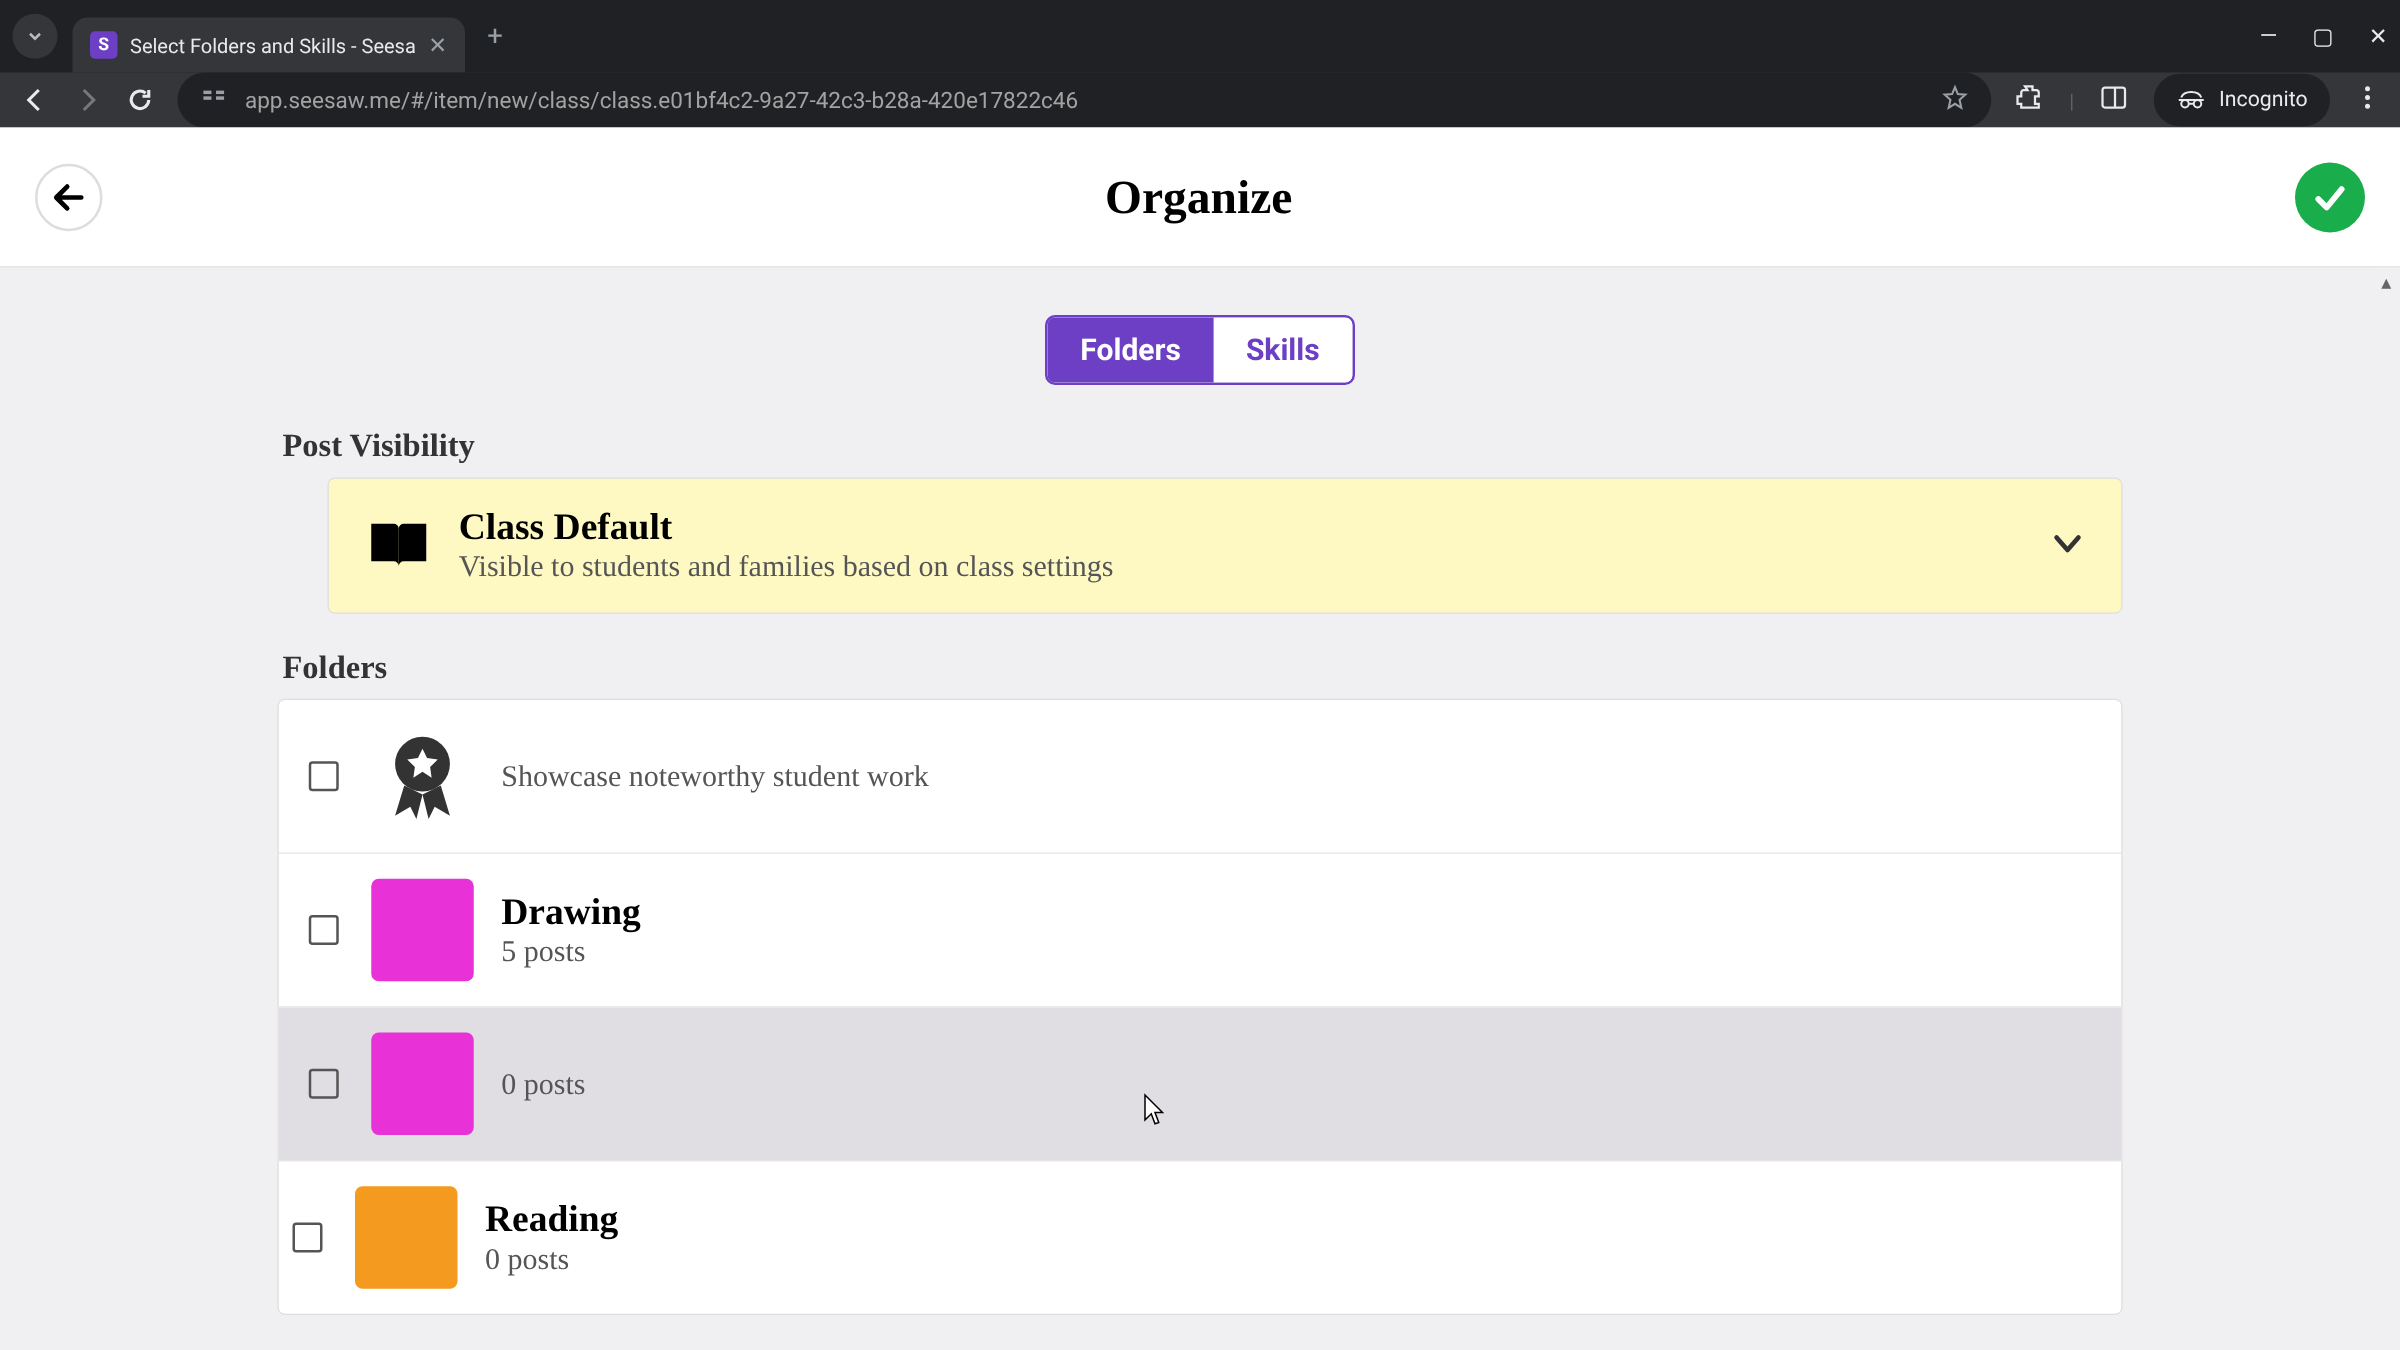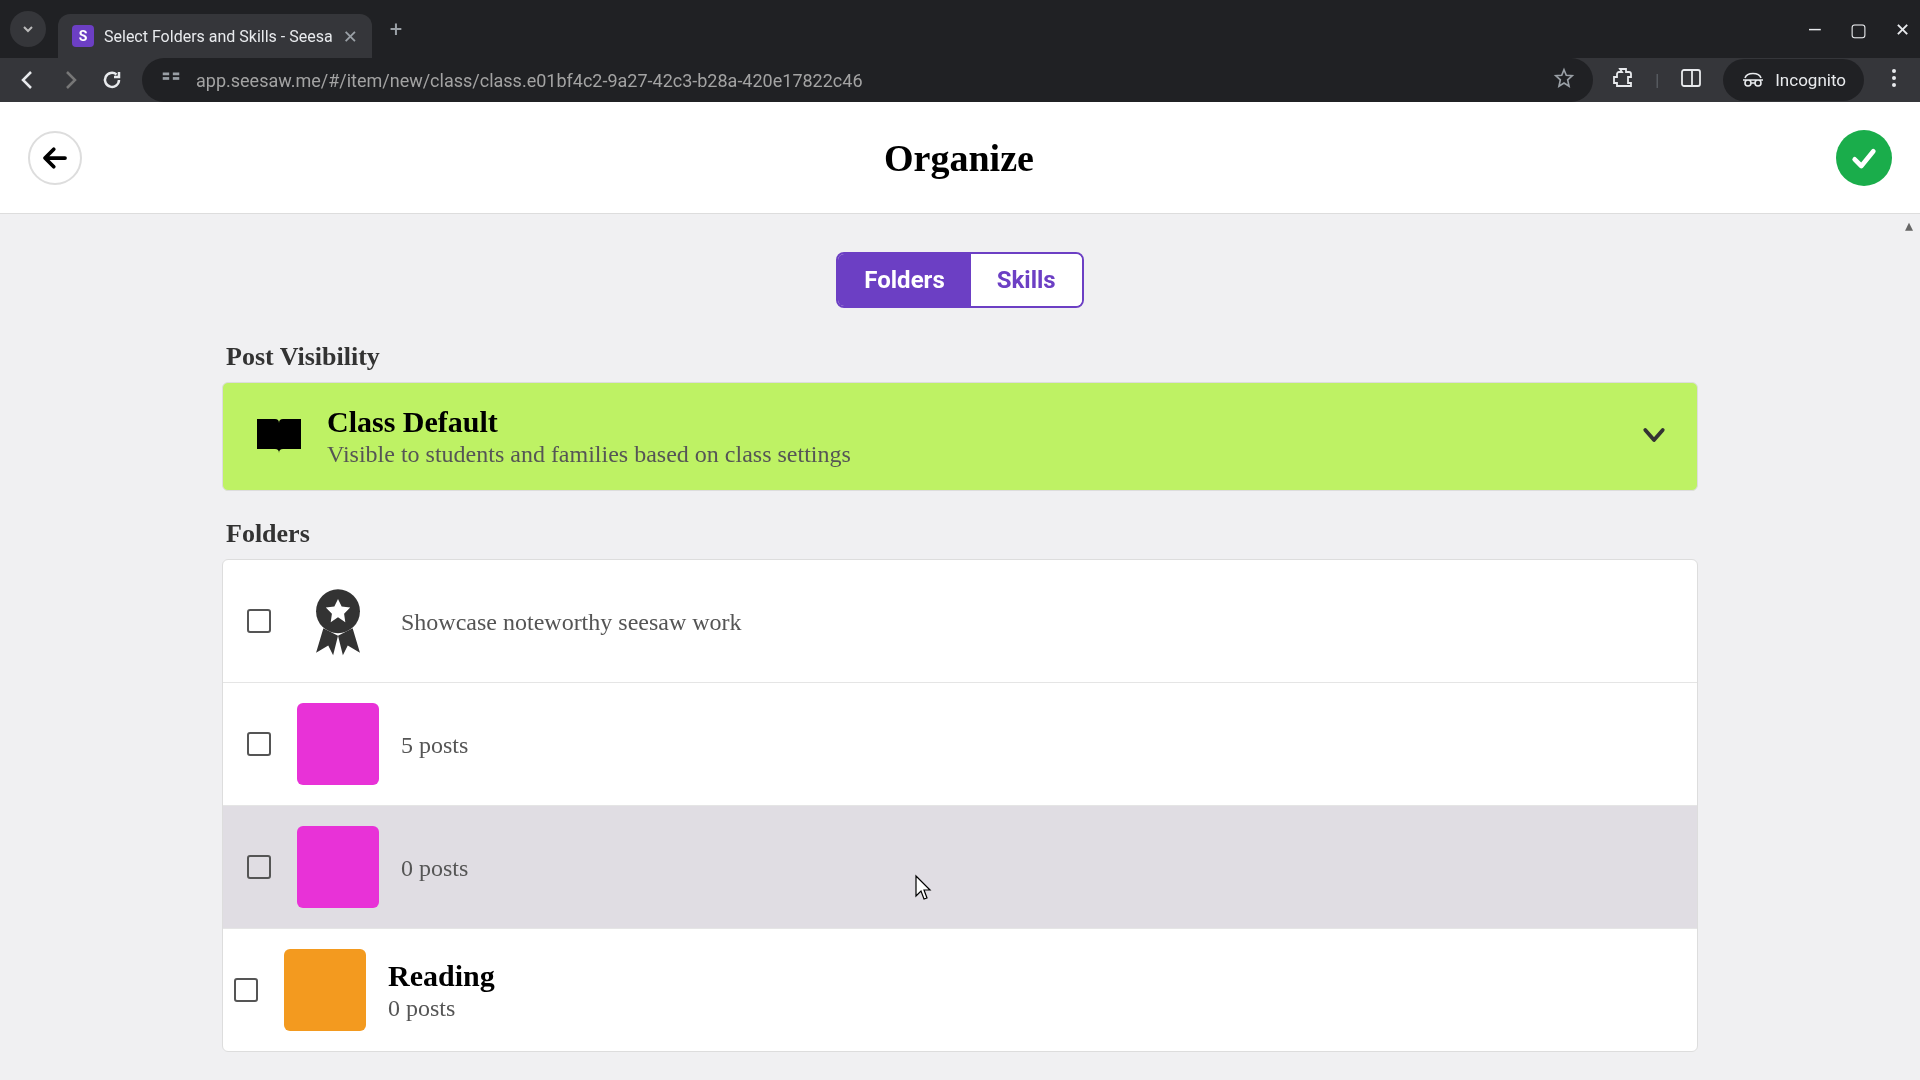--- a/index.html
+++ b/index.html
@@ -42,21 +42,21 @@
 .scroll-area { flex: 1; overflow-y: auto; position: relative; }
 .content { max-width: 1476px; margin: 0 auto; padding: 38px 0 120px 0; }
 
 .seg-control { display: flex; justify-content: center; margin-bottom: 34px; }
 .seg-group { display: flex; border: 2px solid #6c3fc4; border-radius: 8px; overflow: hidden; }
 .seg-btn { padding: 12px 26px; font-size: 24px; font-weight: 700; cursor: pointer; background: #fff; color: #6c3fc4; border: none; }
 .seg-btn.active { background: #6c3fc4; color: #fff; }
 
 .section-label { font-size: 26px; font-weight: 600; color: #333; margin: 12px 0 10px 4px; font-family: Georgia, serif; }
 
-.visibility-card { background: #bef264; border: 1px solid #ddd; border-radius: 6px; display: flex; align-items: center; padding: 22px 28px; cursor: pointer; margin-bottom: 28px; }
+.visibility-card { background: #fef9c3; border: 1px solid #ddd; border-radius: 6px; display: flex; align-items: center; padding: 22px 28px; cursor: pointer; margin-bottom: 28px; margin-left: 40px; }
 .visibility-icon { width: 56px; height: 56px; margin-right: 20px; display: flex; align-items: center; justify-content: center; }
 .visibility-text { flex: 1; }
 .visibility-title { font-size: 30px; font-weight: 700; font-family: Georgia, serif; color: #000; }
 .visibility-sub { font-size: 24px; color: #555; font-family: Georgia, serif; margin-top: 2px;}
 .visibility-chevron { color: #333; }
 
 .folder-list { background: #fff; border: 1px solid #ddd; border-radius: 6px; overflow: hidden; }
 .folder-row { display: flex; align-items: center; padding: 20px 24px; border-bottom: 1px solid #e5e5e5; cursor: pointer; }
 .folder-row:last-child { border-bottom: none; padding-left: 11px; }
 .folder-row.hovered { background: #e0dde3; }
@@ -214,28 +214,29 @@
             <div class="cb"></div>
             <div class="folder-swatch" style="background:transparent">
               <svg width="78" height="78" viewBox="0 0 64 64">
                   <circle cx="32" cy="24" r="18" fill="#333"></circle>
                   <path d="M32 14 L35 20 L42 21 L37 26 L38 33 L32 29 L26 33 L27 26 L22 21 L29 20 Z" fill="#fff"></path>
                   <path d="M20 38 L14 58 L24 52 L28 60 L32 44 Z" fill="#333"></path>
                   <path d="M44 38 L50 58 L40 52 L36 60 L32 44 Z" fill="#333"></path>
                 </svg>
             </div>
             <div class="folder-text">
-              <div class="folder-sub">Showcase noteworthy seesaw work</div>
+              <div class="folder-sub">Showcase noteworthy student work</div>
             </div>
           </div>
 
           <div class="folder-row">
             <div class="cb"></div>
             <div class="folder-swatch" style="background:#e832d7"></div>
             <div class="folder-text">
+              <div class="folder-title">Drawing</div>
               <div class="folder-sub">5 posts</div>
             </div>
           </div>
 
           <div class="folder-row hovered">
             <div class="cb"></div>
             <div class="folder-swatch" style="background:#e832d7"></div>
             <div class="folder-text">
               <div class="folder-sub">0 posts</div>
             </div>

